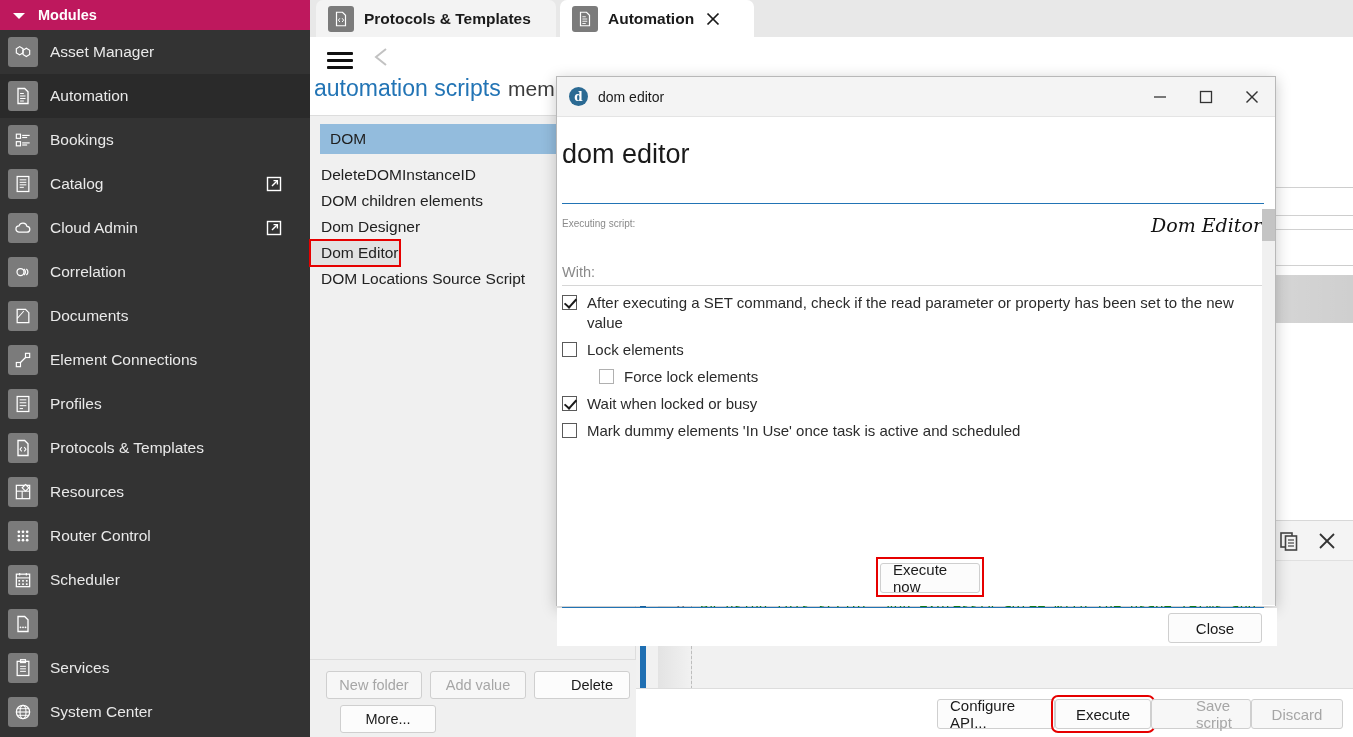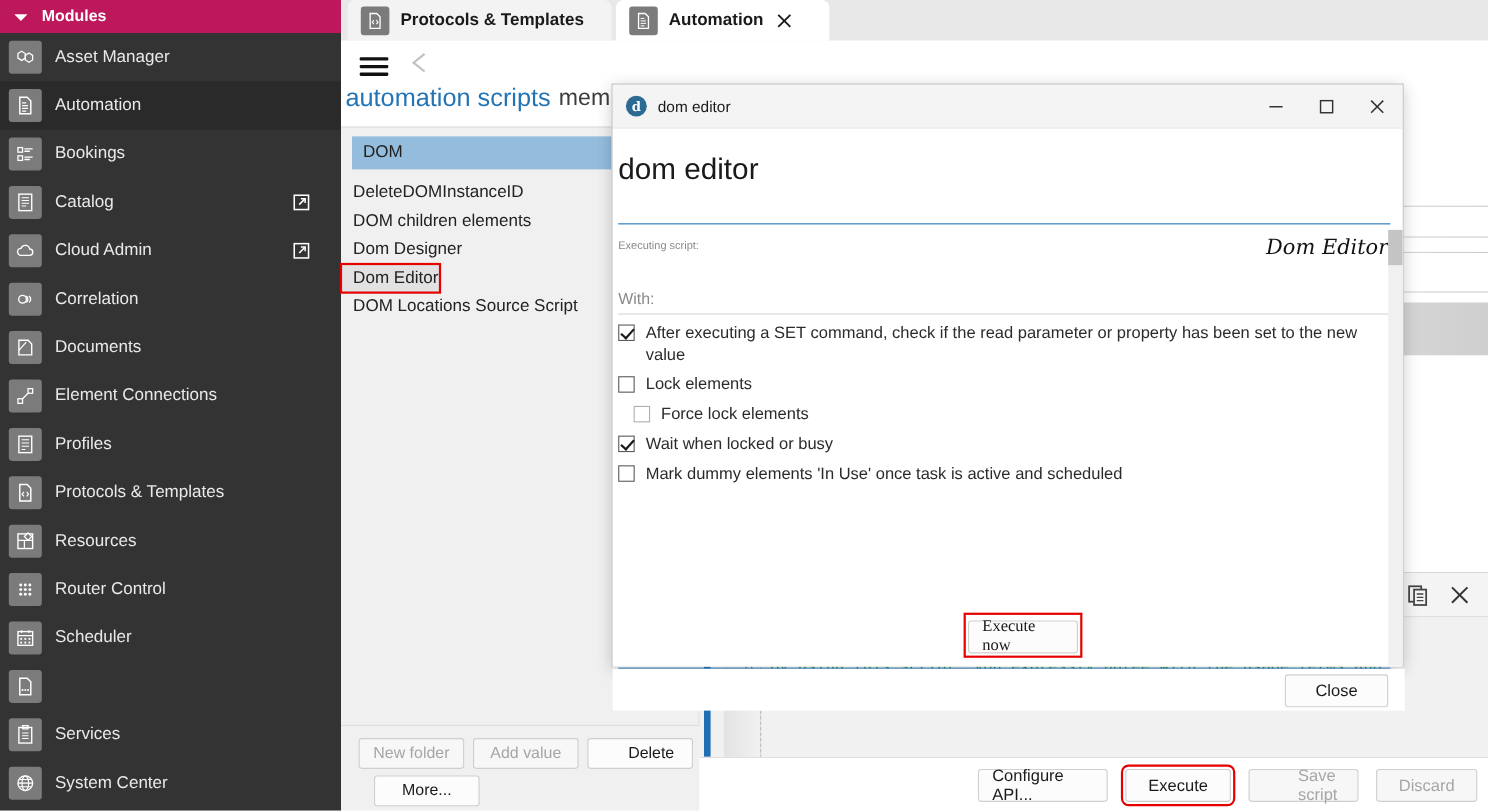--- a/index.html
+++ b/index.html
@@ -153,21 +153,21 @@
     font-family: "DejaVu Sans Mono", monospace; font-size: 14px; color: #1a8a1a;
     white-space: pre; overflow: hidden;
   }
   #codetext div { height: 18px; line-height: 18px; }
 
   
   #rightbtns {
     position: absolute; left: 326px; top: 688px; width: 717px; height: 49px;
     background: #ffffff; border-top: 1px solid #dddddd;
   }
-  #rightbtns .wrap { position: absolute; right: 10px; top: 10px; display: flex; gap: 16px; }
+  #rightbtns .wrap { position: absolute; right: 10px; top: 10px; display: flex; gap: 0; }
   .btn.big { height: 30px; font-size: 15px; }
   #btn-configure { width: 118px; }
   #btn-execute { width: 96px; }
   #btn-savescript { width: 100px; padding-left: 44px; }
   #btn-discard { width: 92px; }
   .redring { outline: 2px solid #e60000; outline-offset: 2px; }
 
   
   #dialog {
     position: absolute; left: 556px; top: 76px; width: 720px; height: 530px;
@@ -193,36 +193,36 @@
   #dlg-rule { position: absolute; left: 5px; top: 86px; width: 702px; height: 1px; background: #2274b5; }
   #dlg-exec-label { position: absolute; left: 5px; top: 101px; font-size: 10px; color: #8a8a8a; }
   #dlg-exec-value {
     position: absolute; right: 13px; top: 97px; font-size: 19px; color: #111;
     font-style: italic; font-family: "DejaVu Serif", serif;
   }
   #dlg-with-label { position: absolute; left: 5px; top: 147px; font-size: 14.5px; color: #8a8a8a; }
   #dlg-rule2 { position: absolute; left: 5px; top: 168px; width: 702px; height: 1px; background: #d6d6d6; }
   #opts { position: absolute; left: 5px; top: 176px; width: 700px; }
   .opt { display: flex; align-items: flex-start; margin-bottom: 7px; }
-  .opt.indent { margin-left: 14px; }
+  .opt.indent { margin-left: 37px; }
   .cb {
     width: 15px; height: 15px; border: 1px solid #5a5a5a; background: #fff;
     flex: 0 0 15px; margin-right: 10px; margin-top: 2px; position: relative;
   }
   .cb.light { border-color: #b0b0b0; }
   .cb.checked::after {
     content: ""; position: absolute; left: 4px; top: 0px; width: 5px; height: 10px;
     border: solid #1a1a1a; border-width: 0 2px 2px 0; transform: rotate(42deg);
   }
   .opt-label { font-size: 15px; color: #2b2b2b; line-height: 1.33; max-width: 650px; }
   #dlg-scroll {
     position: absolute; right: 0px; top: 92px; width: 13px; height: 396px; background: #f0f0f0;
   }
   #dlg-scroll .thumb { position: absolute; left: 0; top: 0; width: 13px; height: 32px; background: #c4c4c4; }
-  #dlg-exec-wrap { position: absolute; left: 323px; top: 444px; font-family: Liberation Serif, serif; }
+  #dlg-exec-wrap { position: absolute; left: 323px; top: 444px; }
   #btn-execnow { width: 100px; height: 30px; font-size: 15px; }
   #dlg-footrule { position: absolute; left: 5px; top: 490px; width: 702px; height: 1px; background: #2274b5; }
   #dlg-foot { position: absolute; left: 0; top: 491px; width: 720px; height: 38px; background: #ffffff; }
   #btn-close { position: absolute; right: 15px; top: 5px; width: 94px; height: 30px; font-size: 15px; }
 </style>
 </head>
 <body>
 
 <div id="root">
 

